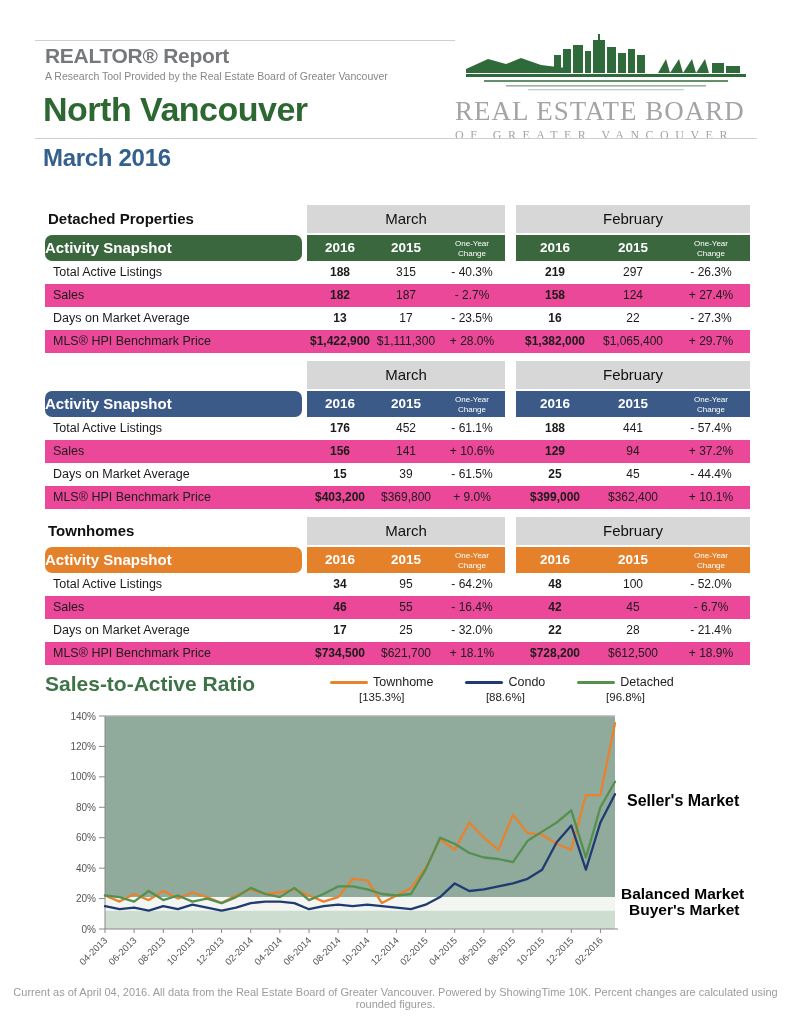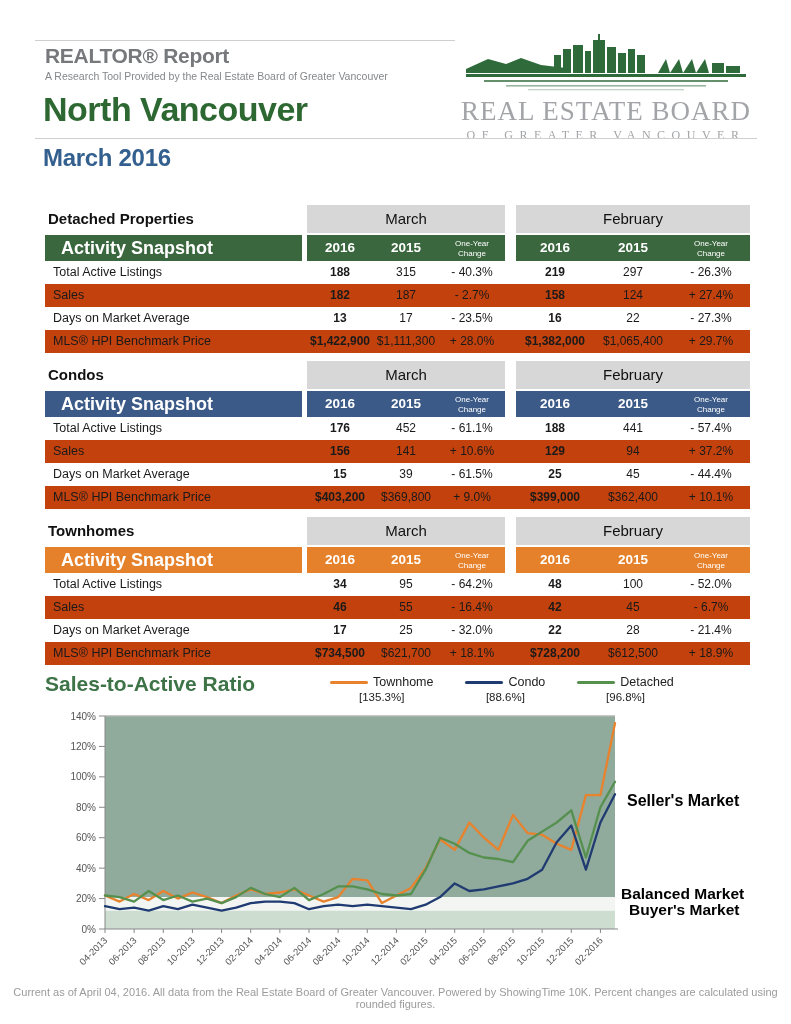--- a/index.html
+++ b/index.html
@@ -7,37 +7,37 @@
         font-family:"Liberation Sans",sans-serif;color:#222;}
   .rule{position:absolute;height:1px;background:#cfcfcf;}
   .rule.top{left:35px;top:40px;width:420px;}
   .rule.mid{left:35px;top:138px;width:722px;}
 
   .report-title{position:absolute;left:45px;top:44px;font-size:21px;font-weight:bold;color:#76787b;letter-spacing:-0.3px;}
   .report-subtitle{position:absolute;left:45px;top:70px;font-size:10.5px;color:#85878a;}
   .area-title{position:absolute;left:43px;top:90px;font-size:34px;font-weight:bold;color:#2d6832;letter-spacing:-0.5px;}
   .period{position:absolute;left:43px;top:144px;font-size:24px;font-weight:bold;color:#33608f;letter-spacing:-0.3px;}
 
-  .logo{position:absolute;left:455px;top:32px;width:302px;text-align:center;}
+  .logo{position:absolute;left:455px;top:32px;width:302px;}
   .logo svg{display:block;margin:0 auto;}
   .logo-line1{font-family:"Liberation Serif",serif;font-size:27px;color:#a2a4a7;letter-spacing:1px;margin-top:-4px;white-space:nowrap;}
   .logo-line2{font-family:"Liberation Serif",serif;font-size:12px;color:#a2a4a7;letter-spacing:6.5px;margin-top:1px;white-space:nowrap;}
 
   #tables{position:absolute;left:45px;top:205px;width:705px;}
   .tbl{margin-bottom:8px;}
   .row{display:grid;grid-template-columns:257px 5px 66px 66px 66px 11px 78px 78px 78px;}
   .row.sec{height:28px;line-height:28px;}
   .sectitle{font-size:15px;font-weight:bold;color:#111;padding-left:3px;}
   .band{background:#d7d7d7;text-align:center;font-size:15px;font-weight:normal;color:#111;}
   .row.hrow{height:26px;margin-top:2px;}
-  .aslabel{color:#fff;font-weight:bold;font-size:18px;line-height:26px;padding-left:16px;}
+  .aslabel{color:#fff;font-weight:bold;font-size:15px;line-height:26px;padding-left:0;border-radius:7px;}
   .yr{color:#fff;font-weight:bold;font-size:13.5px;line-height:26px;text-align:center;}
   .chg{color:#fff;font-size:8px;line-height:1.2;text-align:center;padding-top:4px;white-space:pre-line;}
   .row.drow{height:23px;line-height:23px;background:#fff;}
-  .row.drow.alt{background:#c2410c;}
+  .row.drow.alt{background:#ec4899;}
   .rlabel{font-size:12.5px;padding-left:8px;color:#1a1a1a;}
   .val{font-size:12px;text-align:center;color:#1a1a1a;}
   .val.b{font-weight:bold;}
 
   .chart-wrap{position:absolute;left:0;top:670px;width:736px;height:320px;}
   .chart-title{position:absolute;left:45px;top:2px;font-size:21px;font-weight:bold;color:#3d7347;}
   .legend{position:absolute;left:330px;top:5px;display:flex;gap:32px;}
   .leg-item{text-align:center;}
   .leg-top{display:flex;align-items:center;white-space:nowrap;}
   .swatch{display:inline-block;width:38px;height:3px;border-radius:2px;margin-right:5px;}
@@ -157,21 +157,20 @@
             <div class="c"></div>
             <div class="c val b">$1,382,000</div>
             <div class="c val">$1,065,400</div>
             <div class="c val">+ 29.7%</div>
           </div>
         </div>
     </div>
 
     <div class="tbl">
       <div class="row sec">
-        <div class="c sectitle">Condos</div>
         <div class="c"></div>
         <div class="c band" style="grid-column:3/span 3">March</div>
         <div class="c"></div>
         <div class="c band" style="grid-column:7/span 3">February</div>
       </div>
       <div class="row hrow">
           <div class="c aslabel accent" style="background: rgb(59, 90, 135);">Activity Snapshot</div>
           <div class="c"></div>
           <div class="c yr accent" style="background: rgb(59, 90, 135);">2016</div>
           <div class="c yr accent" style="background: rgb(59, 90, 135);">2015</div>

